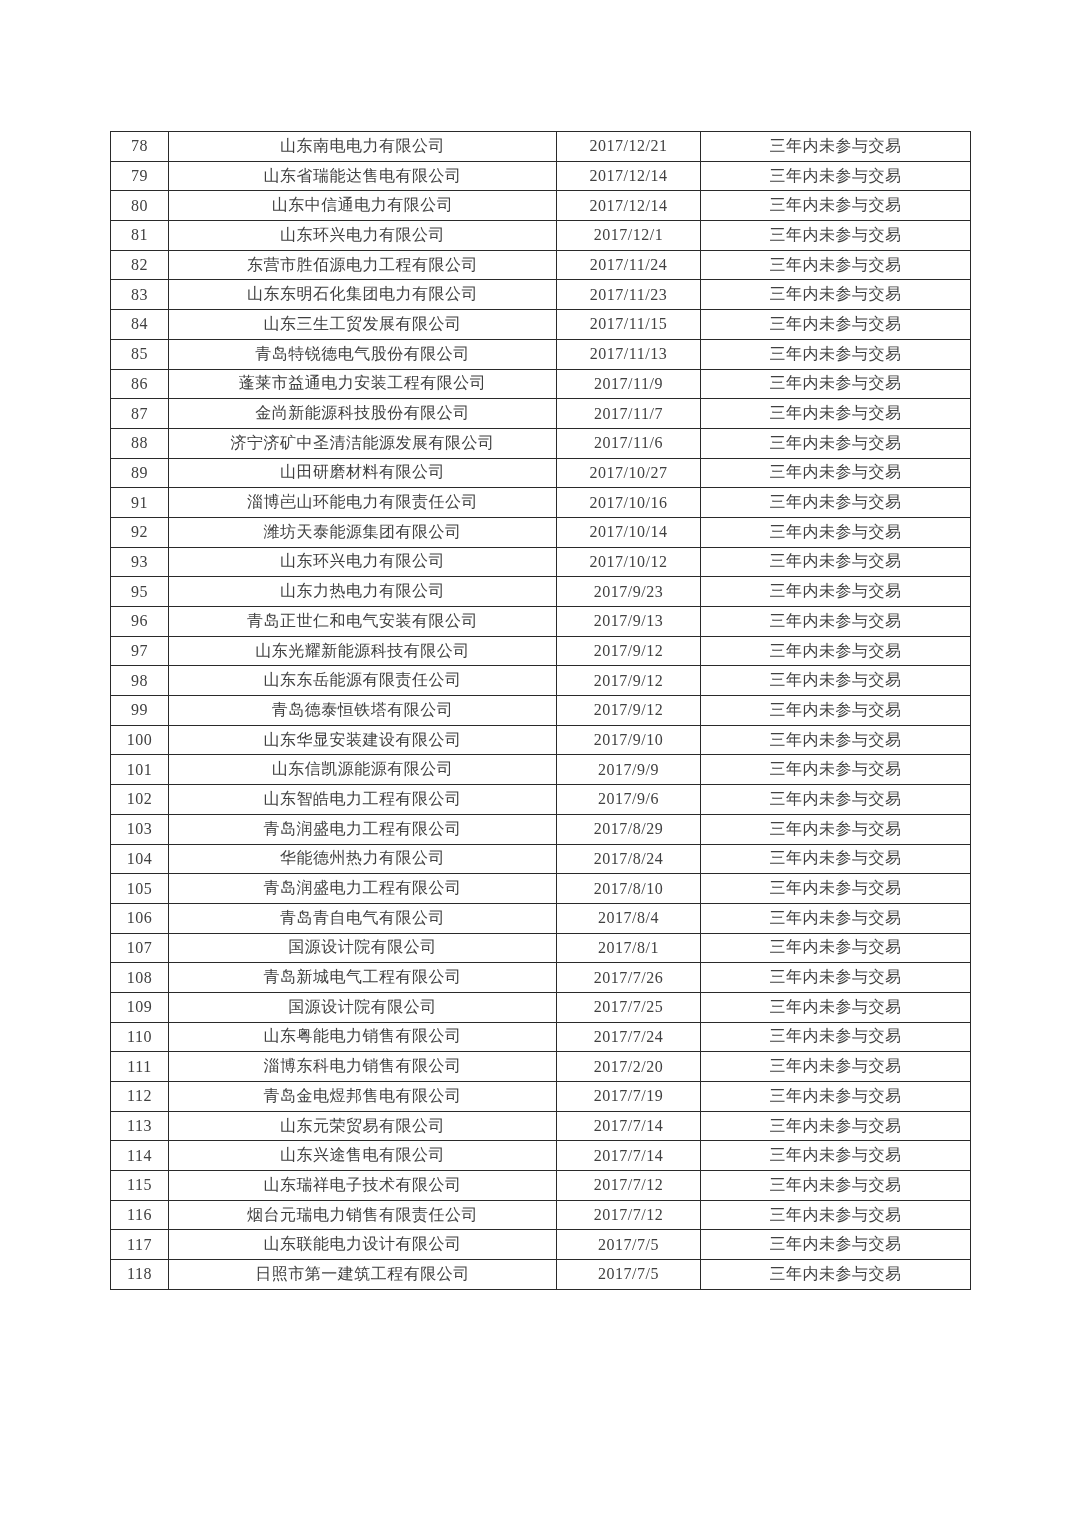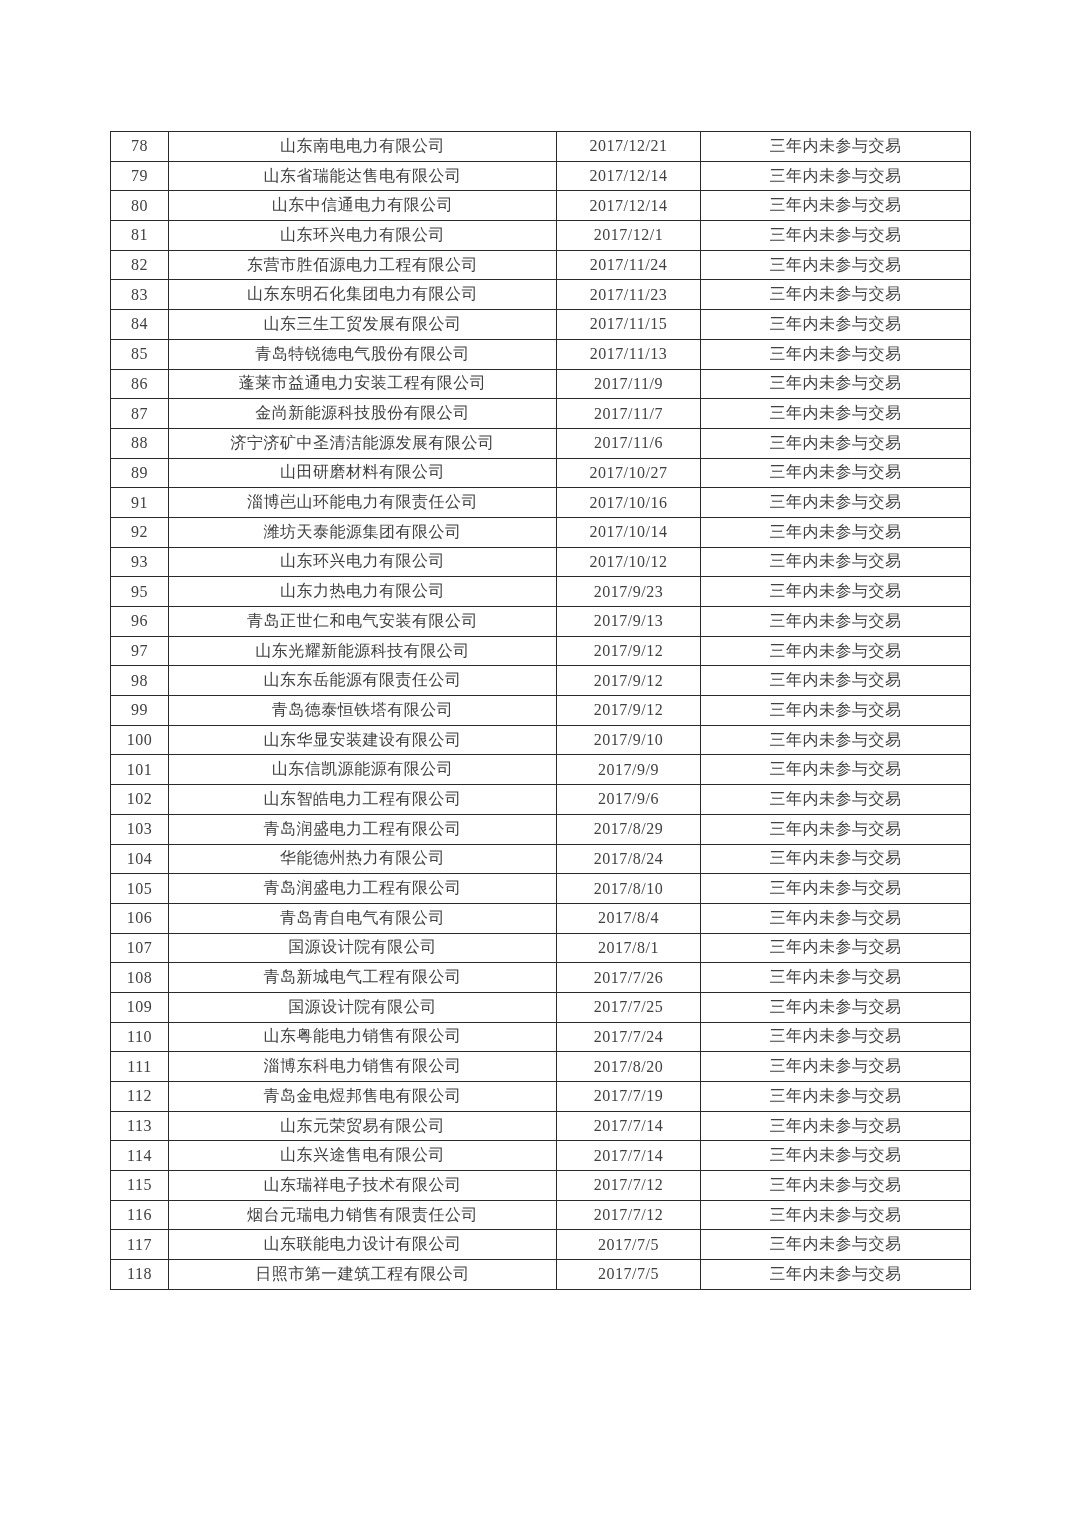--- a/index.html
+++ b/index.html
@@ -232,21 +232,21 @@
         </tr>
         <tr>
           <td class="col-no">110</td>
           <td class="col-company">山东粤能电力销售有限公司</td>
           <td class="col-date">2017/7/24</td>
           <td class="col-status">三年内未参与交易</td>
         </tr>
         <tr>
           <td class="col-no">111</td>
           <td class="col-company">淄博东科电力销售有限公司</td>
-          <td class="col-date">2017/8/20</td>
+          <td class="col-date">2017/2/20</td>
           <td class="col-status">三年内未参与交易</td>
         </tr>
         <tr>
           <td class="col-no">112</td>
           <td class="col-company">青岛金电煜邦售电有限公司</td>
           <td class="col-date">2017/7/19</td>
           <td class="col-status">三年内未参与交易</td>
         </tr>
         <tr>
           <td class="col-no">113</td>

